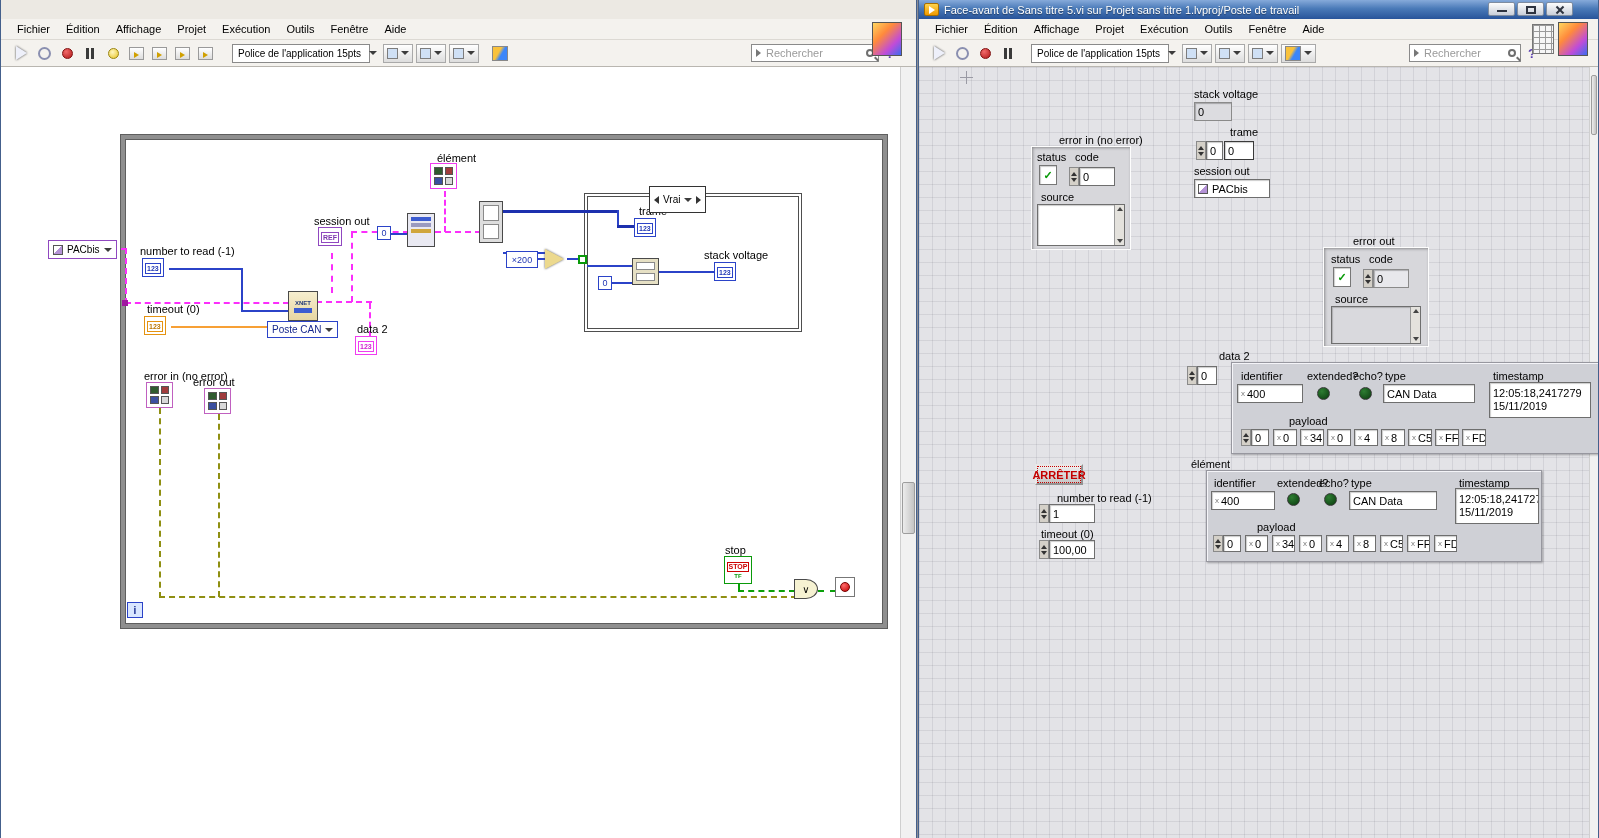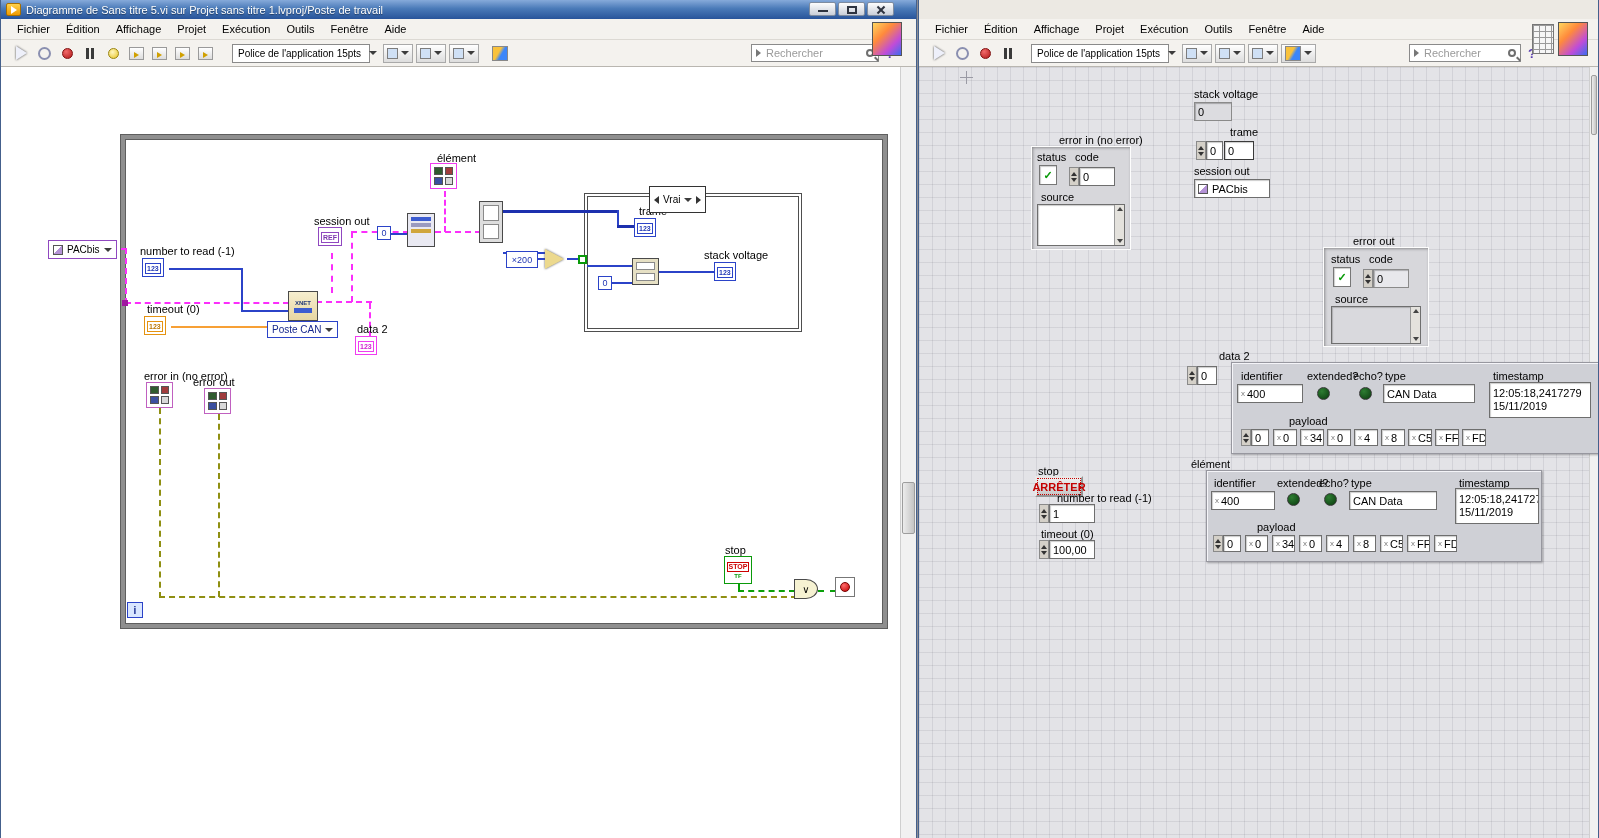--- a/index.html
+++ b/index.html
@@ -97,36 +97,20 @@
 .sb::after{content:"";width:0;height:0;border-left:3px solid transparent;border-right:3px solid transparent;border-top:4px solid #444}
 .stopbtn{position:absolute;background:linear-gradient(#efefef,#c6c6c6);border:2px outset #e8e8e8;color:#c40000;font-weight:bold;font-size:11px;display:flex;align-items:center;justify-content:center;outline:1px dotted #c40000;outline-offset:-3px;z-index:3}
 .origin{position:absolute;z-index:2}
 .origin::before{content:"";position:absolute;left:-6px;top:0;width:13px;height:1px;background:#9a9aa4}
 .origin::after{content:"";position:absolute;left:0;top:-6px;width:1px;height:13px;background:#9a9aa4}
 </style>
 </head>
 <body>
 
 <div class="win" style="left:0;width:917px">
-  <div class="tbar">
-    <span class="ticon"></span>
-    <span class="ttitle">Diagramme de Sans titre 5.vi sur Projet sans titre 1.lvproj/Poste de travail</span>
-    <span class="tbtns" style="right:22px">
-      <span class="tbtn">
-          <b class="gmin"></b>
-        </span>
-      <span class="tbtn">
-          <b class="gmax"></b>
-        </span>
-      <span class="tbtn">
-          <b class="gx1"></b>
-          <b class="gx2"></b>
-        </span>
-    </span>
-  </div>
   <div class="mbar">
     <span class="mitem">Fichier</span>
     <span class="mitem">Édition</span>
     <span class="mitem">Affichage</span>
     <span class="mitem">Projet</span>
     <span class="mitem">Exécution</span>
     <span class="mitem">Outils</span>
     <span class="mitem">Fenêtre</span>
     <span class="mitem">Aide</span>
   </div>
@@ -310,20 +294,36 @@
     <u>TF</u>
   </span>
   <span class="orgate" style="left:793px;top:579px">∨</span>
 
   <div class="vscroll" style="width:16px">
     <div class="vthumb" style="top:415px;height:52px"></div>
   </div>
 </div>
 
 <div class="win" style="left:918px;width:681px">
+  <div class="tbar">
+    <span class="ticon"></span>
+    <span class="ttitle">Face-avant de Sans titre 5.vi sur Projet sans titre 1.lvproj/Poste de travail</span>
+    <span class="tbtns" style="right:25px">
+      <span class="tbtn">
+          <b class="gmin"></b>
+        </span>
+      <span class="tbtn">
+          <b class="gmax"></b>
+        </span>
+      <span class="tbtn">
+          <b class="gx1"></b>
+          <b class="gx2"></b>
+        </span>
+    </span>
+  </div>
   <div class="mbar">
     <span class="mitem">Fichier</span>
     <span class="mitem">Édition</span>
     <span class="mitem">Affichage</span>
     <span class="mitem">Projet</span>
     <span class="mitem">Exécution</span>
     <span class="mitem">Outils</span>
     <span class="mitem">Fenêtre</span>
     <span class="mitem">Aide</span>
   </div>
@@ -518,21 +518,21 @@
   <span class="fld" style="left:488px;top:535px;width:23px;height:17px">
       <span class="radix">x</span>
       <span>FF</span>
     </span>
   <span class="fld" style="left:515px;top:535px;width:23px;height:17px">
       <span class="radix">x</span>
       <span>FD</span>
     </span>
 
   <span class="lbl" style="left:119px;top:465px">stop</span>
-  <span class="stopbtn" style="left:116px;top:476px;width:48px;height:21px">ARRÊTER</span>
+  <span class="stopbtn" style="left:116px;top:464px;width:48px;height:21px">ARRÊTER</span>
   <span class="lbl" style="left:138px;top:492px">number to read (-1)</span>
   <span class="spin" style="left:120px;top:504px"></span>
   <span class="fld" style="left:130px;top:504px;width:46px;height:19px">1</span>
   <span class="lbl" style="left:122px;top:528px">timeout (0)</span>
   <span class="spin" style="left:120px;top:540px"></span>
   <span class="fld" style="left:130px;top:540px;width:46px;height:19px">100,00</span>
 
   <div class="vscroll" style="width:9px">
     <div class="vthumb" style="top:8px;height:60px"></div>
   </div>

